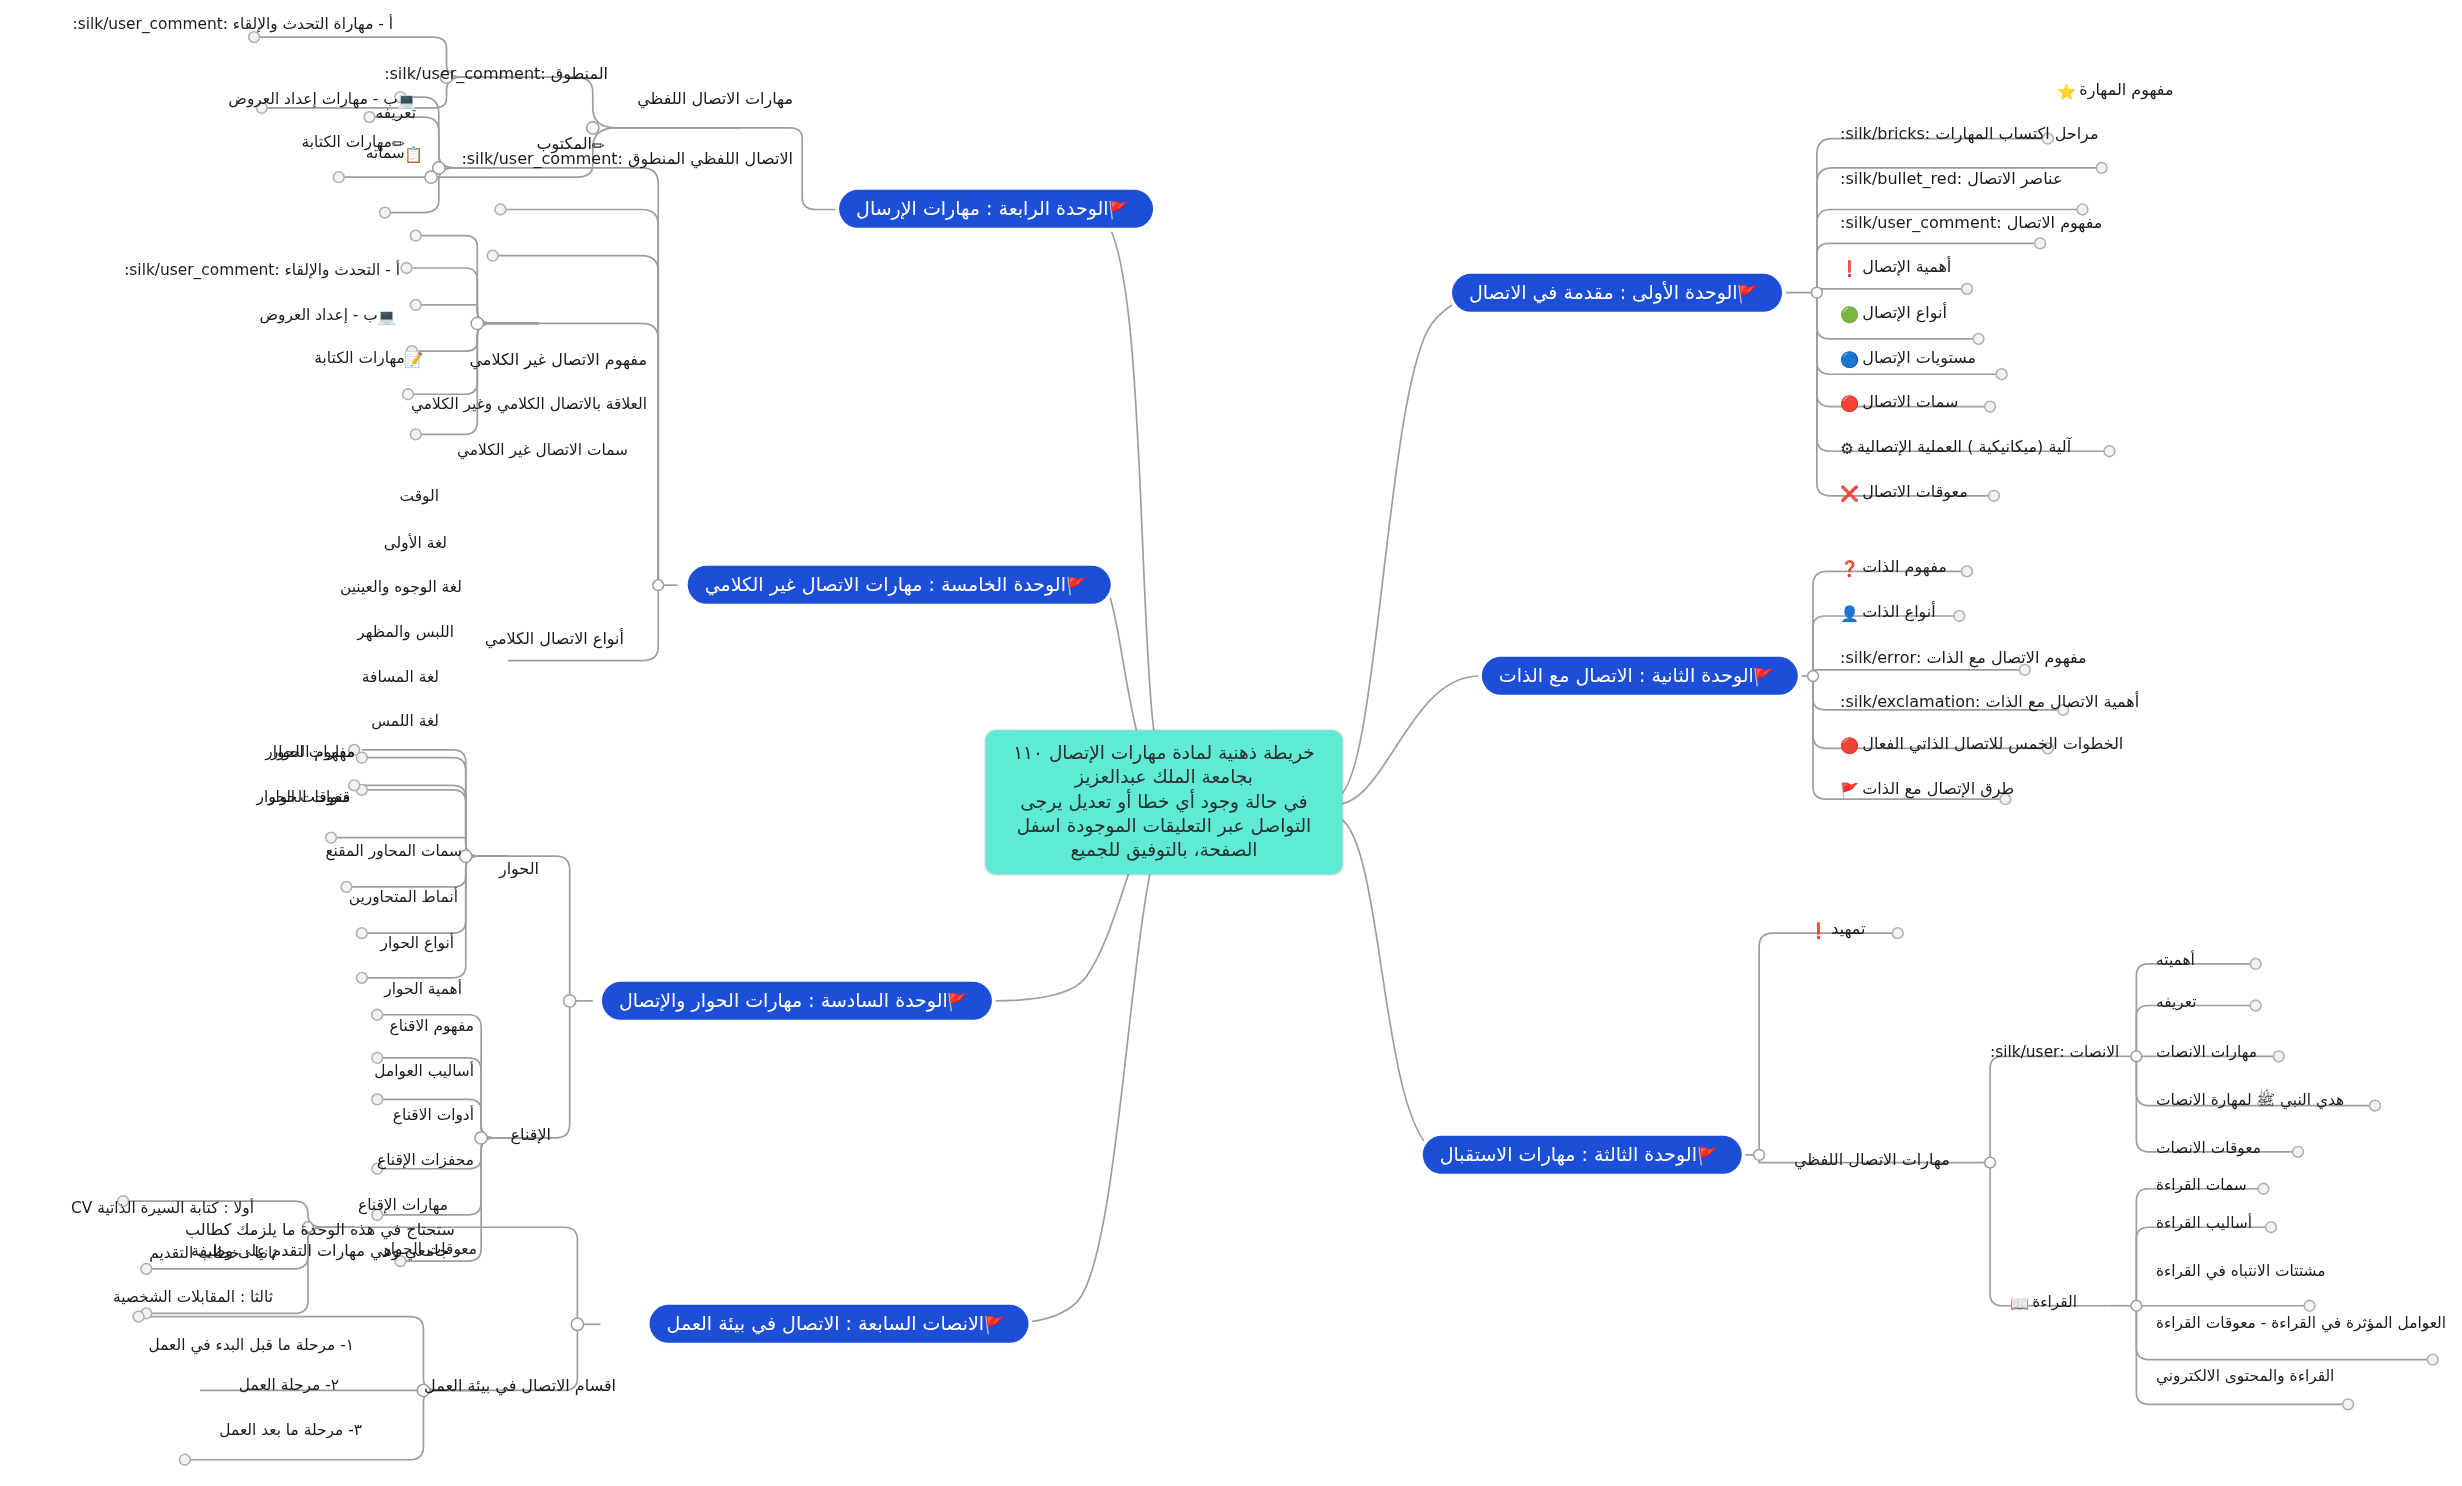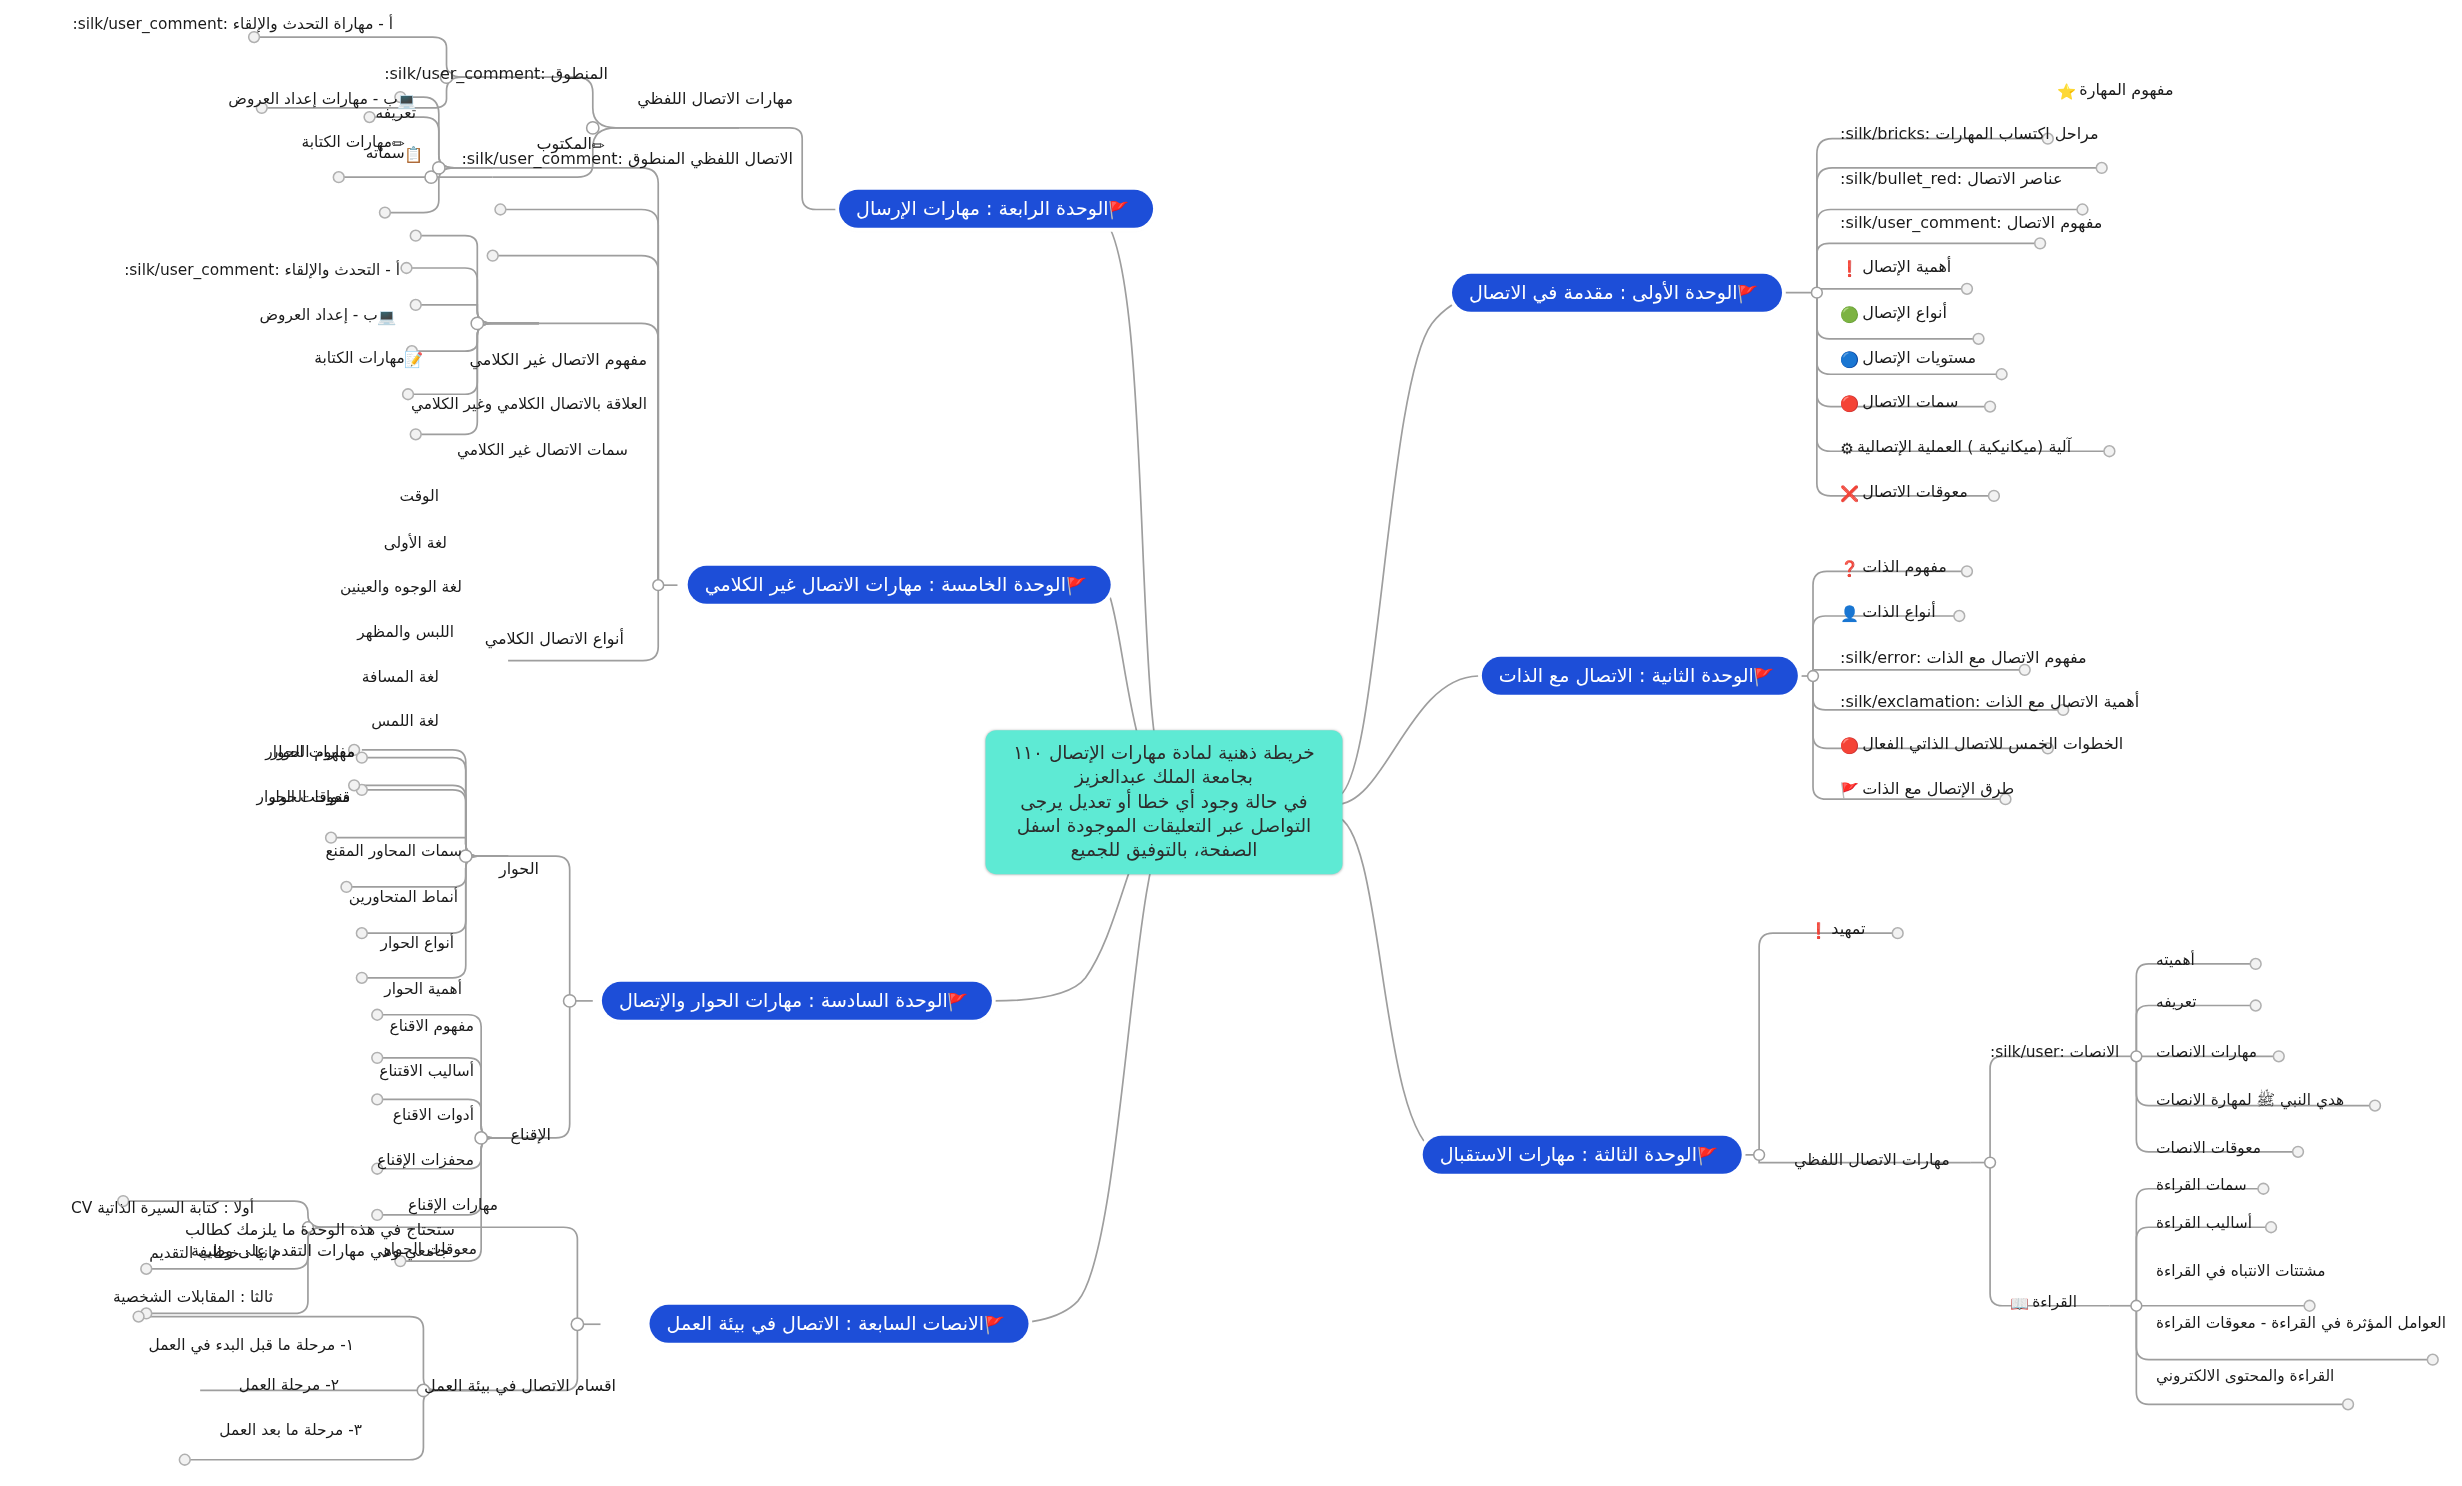--- a/index.html
+++ b/index.html
@@ -365,24 +365,24 @@
     <div class="node lvl3" style="transform:translate(-100%,-50%);"><span>معوقات الحوار</span></div>
     <div class="node lvl3 ov2" style="transform:translate(-100%,-50%);"><span>قنوات الحوار</span></div>
   </div>
   <div class="node lvl3 anchor-r" style="left:462px;top:852px;"><span>سمات المحاور المقنع</span></div>
   <div class="node lvl3 anchor-r" style="left:458px;top:898px;"><span>أنماط المتحاورين</span></div>
   <div class="node lvl3 anchor-r" style="left:454px;top:944px;"><span>أنواع الحوار</span></div>
   <div class="node lvl3 anchor-r" style="left:462px;top:990px;"><span>أهمية الحوار</span></div>
 
   <div class="node lvl2 anchor-r" style="left:551px;top:1135px;"><span>الإقناع</span></div>
   <div class="node lvl3 anchor-r" style="left:474px;top:1027px;"><span>مفهوم الاقناع</span></div>
-  <div class="node lvl3 anchor-r" style="left:474px;top:1072px;"><span>أساليب الاقتناع</span></div>
+  <div class="node lvl3 anchor-r" style="left:474px;top:1072px;"><span>أساليب العوامل</span></div>
   <div class="node lvl3 anchor-r" style="left:474px;top:1116px;"><span>أدوات الاقناع</span></div>
   <div class="node lvl3 anchor-r" style="left:474px;top:1161px;"><span>محفزات الإقناع</span></div>
-  <div class="node lvl3 anchor-r" style="left:498px;top:1206px;"><span>مهارات الإقناع</span></div>
+  <div class="node lvl3 anchor-r" style="left:448px;top:1206px;"><span>مهارات الإقناع</span></div>
   <div class="node lvl3 anchor-r" style="left:477px;top:1250px;"><span>معوقات الحوار</span></div>
 
   <div class="node lvl2" style="left:166px;top:1241px;transform:translate(0,-50%);white-space:normal;width:308px;text-align:center;line-height:1.3;"><span>ستحتاج في هذه الوحدة ما يلزمك كطالب جامعي وهي مهارات التقدم على وظيفة</span></div>
   <div class="node lvl3 anchor-r" style="left:254px;top:1209px;"><span>أولا : كتابة السيرة الذاتية CV</span></div>
   <div class="node lvl3 anchor-r" style="left:277px;top:1254px;"><span>ثانيا : خطاب التقديم</span></div>
   <div class="node lvl3 anchor-r" style="left:273px;top:1298px;"><span>ثالثا : المقابلات الشخصية</span></div>
   <div class="node lvl2 anchor-r" style="left:616px;top:1386px;"><span>اقسام الاتصال في بيئة العمل</span></div>
   <div class="node lvl3 anchor-r" style="left:354px;top:1346px;"><span>١- مرحلة ما قبل البدء في العمل</span></div>
   <div class="node lvl3 anchor-r" style="left:339px;top:1386px;"><span>٢- مرحلة العمل</span></div>
   <div class="node lvl3 anchor-r" style="left:362px;top:1431px;"><span>٣- مرحلة ما بعد العمل</span></div>

